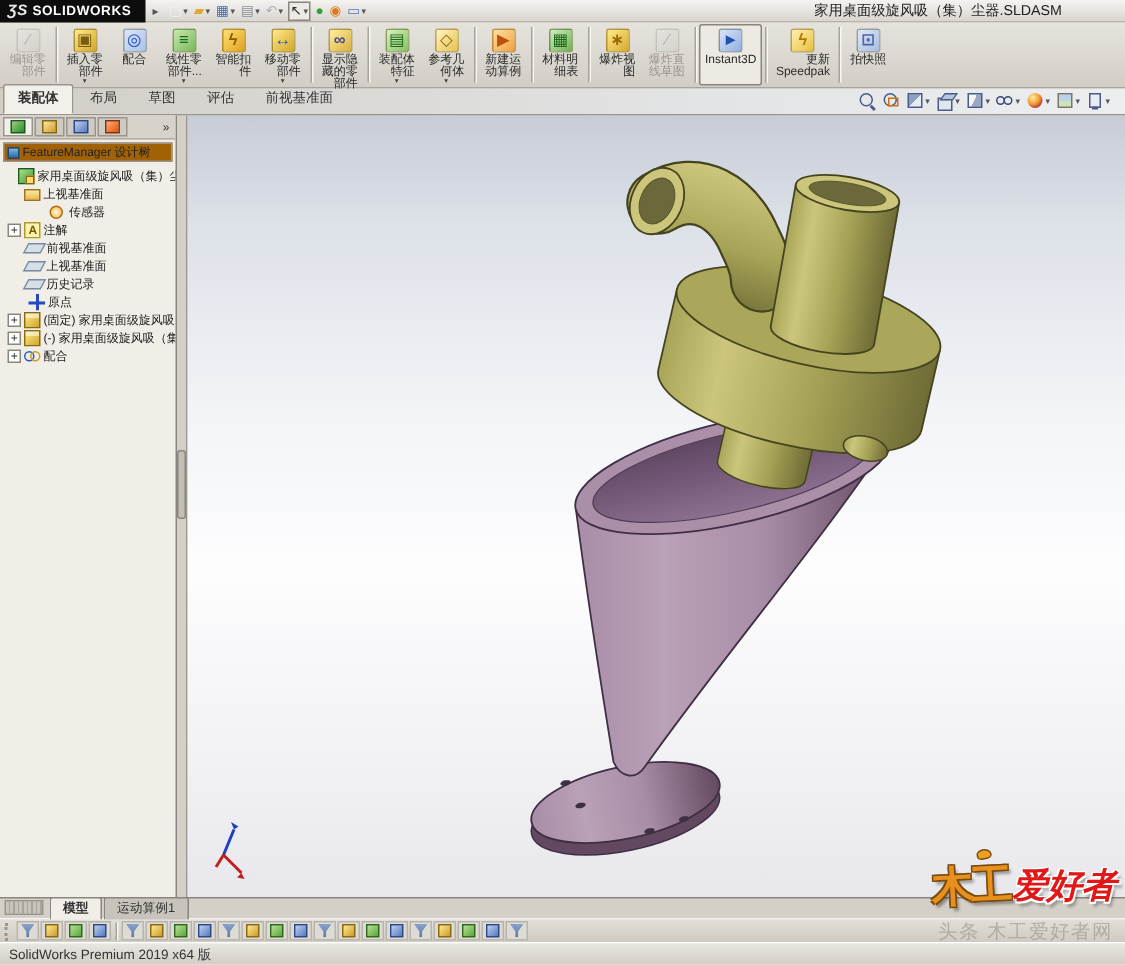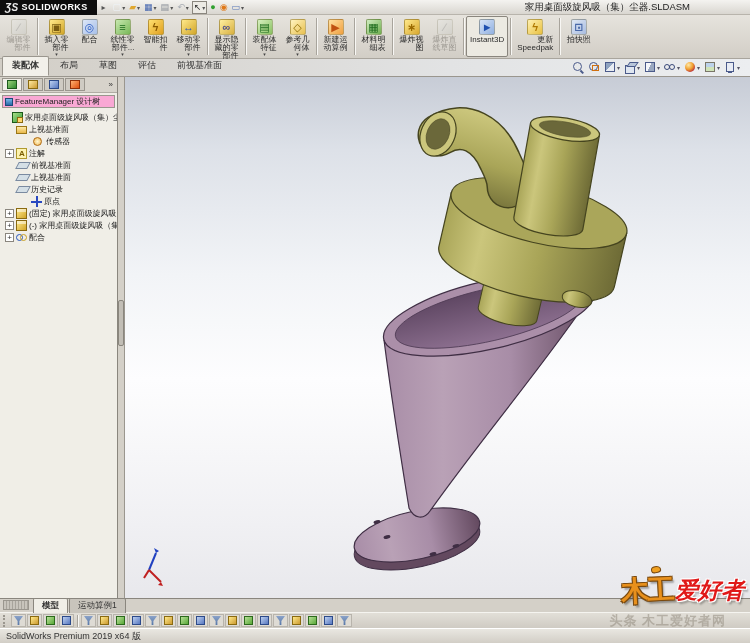--- a/index.html
+++ b/index.html
@@ -8,21 +8,21 @@
 
   
   .titlebar { height: 15px; display: flex; align-items: center; background: linear-gradient(#f4f3f0,#d9d6d0); border-bottom: 1px solid #b8b4ac; }
   .logo { height: 15px; background: #0d0d0d; color: #fff; display: flex; align-items: center; padding: 0 9px 0 5px; font-size: 9px; font-weight: bold; letter-spacing: .4px; }
   .logo .pre { font-style: italic; font-size: 10px; margin-right: 3px; color: #e8e8e8; }
   .menuarrow { font-size: 8px; color: #555; margin: 0 5px; }
   .qbtn { display: inline-flex; align-items: center; height: 13px; padding: 0 1px; margin: 0 1px; }
   .qbtn.boxed { border: 1px solid #8a867e; background: #eceae4; }
   .qicon { font-size: 9px; line-height: 13px; }
   .qdrop { font-size: 6px; color: #555; margin-left: 1px; }
-  .doctitle { margin-left: auto; margin-right: 60px; font-size: 9.5px; color: #222; white-space: nowrap; }
+  .doctitle { margin-left: auto; margin-right: 42px; font-size: 9.5px; color: #222; white-space: nowrap; }
 
   
   .cmdbar { height: 44px; background: linear-gradient(#e6e3dd,#d2cec6); display: flex; align-items: stretch; padding: 1px 2px; border-bottom: 1px solid #a9a59d; }
   .cmsep { width: 1px; background: #a8a49c; margin: 2px 2px; box-shadow: 1px 0 0 #f8f7f4; flex: none; }
   .cmbtn { display: flex; flex-direction: column; align-items: center; padding: 2px 3px 0; min-width: 33px; border: 1px solid transparent; }
   .cmbtn.pressed { background: #eceae2; border: 1px solid #8a867e; border-radius: 2px; }
   .cicon { width: 16px; height: 16px; flex: none; border-radius: 2px; font-size: 11px; line-height: 15px; text-align: center; border: 1px solid rgba(90,80,40,.35); font-weight: bold; }
   .cmbtn.disabled .cicon { opacity: .45; }
   .cmlabel { font-size: 8px; line-height: 8px; color: #2a2a2a; text-align: right; margin-top: 1px; white-space: nowrap; }
   .cmbtn.disabled .cmlabel { color: #9d9992; }
@@ -56,21 +56,21 @@
   .panel { width: 118px; flex: none; background: #f0eee7; border-right: 1px solid #8a867e; display: flex; flex-direction: column; overflow: hidden; }
   .paneltabs { height: 16px; background: #d7d3cb; display: flex; align-items: center; padding: 1px 2px; gap: 1px; border-bottom: 1px solid #b0aca4; }
   .ptab { width: 20px; height: 13px; border: 1px solid #9a968e; background: #cfcbc3; display: flex; align-items: center; justify-content: center; }
   .ptab.active { background: #f2f0ea; }
   .pticon { width: 10px; height: 9px; display: inline-block; }
   .pt-featuremanager { background: linear-gradient(135deg,#9ad07a,#2f8a2f); border: 1px solid #1c5a1c; }
   .pt-propertymanager { background: linear-gradient(135deg,#ffe9a0,#cc9a30); border: 1px solid #8a6a10; }
   .pt-configurationmanager { background: linear-gradient(135deg,#bcd0f0,#5878c0); border: 1px solid #2c4a8a; }
   .pt-dimxpertmanager { background: linear-gradient(135deg,#ffb070,#e05010); border: 1px solid #903008; }
   .pchevron { margin-left: auto; font-size: 8px; color: #333; padding-right: 2px; }
-  .fmheader { margin: 2px; border: 1px solid #9a968e; background: #f9a8d4; display: flex; align-items: center; height: 13px; padding: 0 2px; gap: 2px; flex: none; }
+  .fmheader { margin: 2px; border: 1px solid #9a968e; background: #a16207; display: flex; align-items: center; height: 13px; padding: 0 2px; gap: 2px; flex: none; }
   .fmicon { width: 8px; height: 8px; flex: none; background: linear-gradient(#78b8e8,#2868a8); border: 1px solid #1c4878; }
   .fmtitle { font-size: 8px; color: #222; white-space: nowrap; overflow: hidden; }
   .tree { flex: 1; overflow: hidden; padding-top: 1px; }
   .trow { display: flex; align-items: center; height: 12px; white-space: nowrap; overflow: hidden; }
   .exp { width: 9px; height: 9px; flex: none; border: 1px solid #8a867e; background: #fff; font-size: 8px; line-height: 7px; text-align: center; color: #333; margin-right: 2px; }
   .expspace { width: 11px; flex: none; }
   .ti { width: 11px; height: 11px; flex: none; margin-right: 2px; position: relative; display: inline-block; }
   .tlabel { font-size: 8px; color: #1a1a1a; }
   .ti-assembly { background: linear-gradient(135deg,#a8e088,#3a9a3a); border: 1px solid #1c5a1c; }
   .ti-assembly::after { content:""; position:absolute; right:-1px; bottom:-1px; width:4px; height:4px; background:#ffd870; border:1px solid #8a6a10; }
@@ -92,21 +92,21 @@
   .viewport { flex: 1; position: relative; background: linear-gradient(#c7ccd6,#dde1e8 14%,#f2f4f7 38%,#fdfdfe 58%,#f0f0f3 86%,#e8e8ec); overflow: visible; }
   .viewport svg { position: absolute; inset: 0; }
 
   
   .wmlogo { position: absolute; right: 6px; bottom: -12px; z-index: 6; white-space: nowrap; }
   .wm1 { display: inline-block; font-size: 28px; font-weight: bold; color: #e8901c; letter-spacing: -2px; transform: rotate(-3deg);
          text-shadow: 1px 1px 0 #7a4a10, -1px 1px 0 #7a4a10, 1px -1px 0 #7a4a10, -1px -1px 0 #7a4a10, 2px 3px 2px rgba(0,0,0,.35); }
   .wm2 { display: inline-block; font-size: 23px; font-weight: bold; font-style: italic; color: #e01818; margin-left: -2px; vertical-align: 2px;
          text-shadow: 1px 1px 0 #fff, -1px 1px 0 #fff, 1px -1px 0 #fff, -1px -1px 0 #fff, 2px 3px 2px rgba(0,0,0,.3); }
   .wmbird { position: absolute; left: 30px; top: -6px; width: 10px; height: 7px; background: #f0a020; border: 1px solid #7a4a10; border-radius: 50% 60% 40% 40%; transform: rotate(-12deg); }
-  .tagline { position: absolute; right: 24px; top: 612px; z-index: 6; font-size: 13px; font-weight: bold; letter-spacing: 1px; color: rgba(148,141,128,.55); white-space: nowrap; }
+  .tagline { position: absolute; right: 8px; top: 612px; z-index: 6; font-size: 13px; font-weight: normal; letter-spacing: 1px; color: rgba(148,141,128,.55); white-space: nowrap; }
 
   
   .motionbar { height: 14px; background: #d4d0c8; border-top: 1px solid #8a867e; display: flex; align-items: center; padding-left: 2px; }
   .mhandle { width: 26px; height: 10px; margin: 0 4px 1px 1px; background: repeating-linear-gradient(90deg,#c8c4bc 0 2px,#a8a49c 2px 3px); border: 1px solid #9a968e; }
   .mtab { font-size: 8.5px; padding: 1px 8px; border: 1px solid #8a867e; border-bottom: none; background: #c8c4bc; color: #333; border-radius: 2px 2px 0 0; margin-right: 1px; white-space: nowrap; }
   .mtab.active { background: #f0eee7; font-weight: bold; }
 
   .filterbar { height: 16px; background: linear-gradient(#e2dfd8,#cfcbc3); border-top: 1px solid #f5f4f0; display: flex; align-items: center; padding: 1px 2px; gap: 1px; }
   .fgrip { width: 4px; height: 12px; border-left: 2px dotted #9a968e; margin: 0 3px 0 1px; flex: none; }
   .fsep { width: 1px; height: 12px; background: #a8a49c; margin: 0 2px; box-shadow: 1px 0 0 #f8f7f4; flex: none; }
@@ -393,21 +393,21 @@
           <div class="trow" style="padding-left: 5px;">
             <span class="expspace"></span>
             <span class="ti ti-plane"></span>
             <span class="tlabel">上视基准面</span>
           </div>
           <div class="trow" style="padding-left: 5px;">
             <span class="expspace"></span>
             <span class="ti ti-plane"></span>
             <span class="tlabel">历史记录</span>
           </div>
-          <div class="trow" style="padding-left: 20px;">
+          <div class="trow" style="padding-left: 8px;">
             <span class="expspace"></span>
             <span class="ti ti-origin"></span>
             <span class="tlabel">原点</span>
           </div>
           <div class="trow" style="padding-left: 5px;">
             <span class="exp">+</span>
             <span class="ti ti-part"></span>
             <span class="tlabel">(固定) 家用桌面级旋风吸（集）尘器</span>
           </div>
           <div class="trow" style="padding-left: 5px;">

